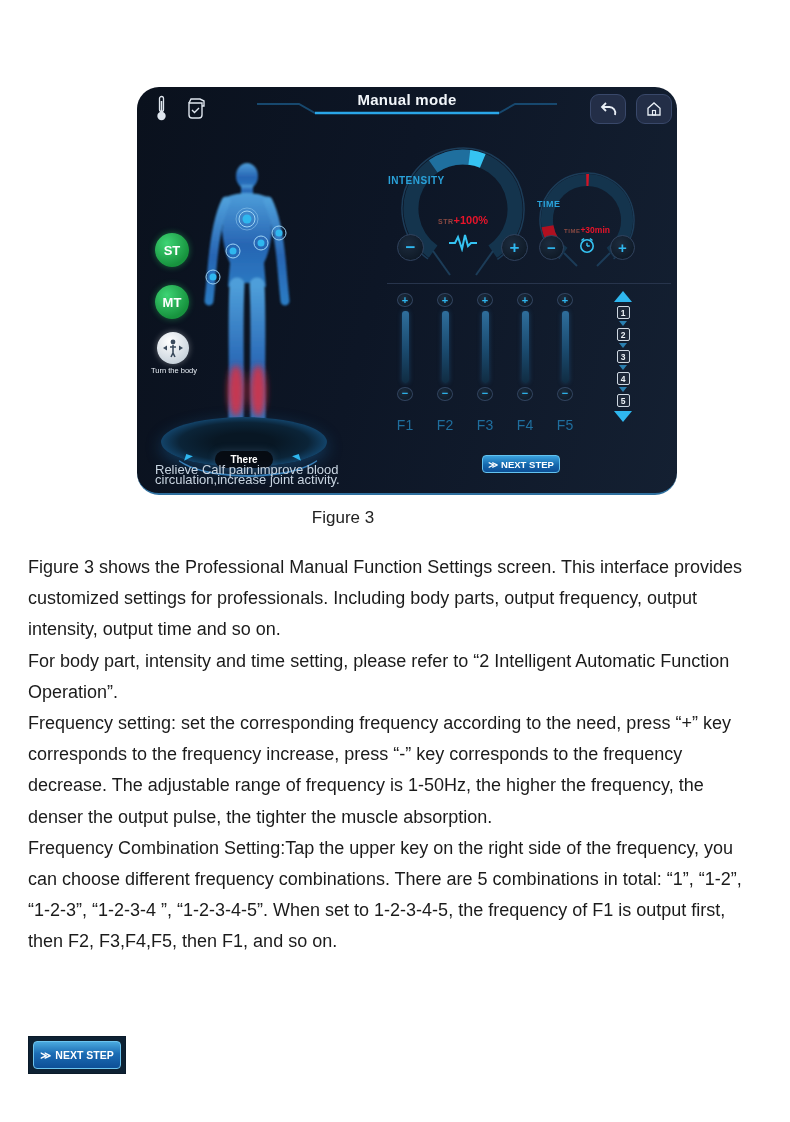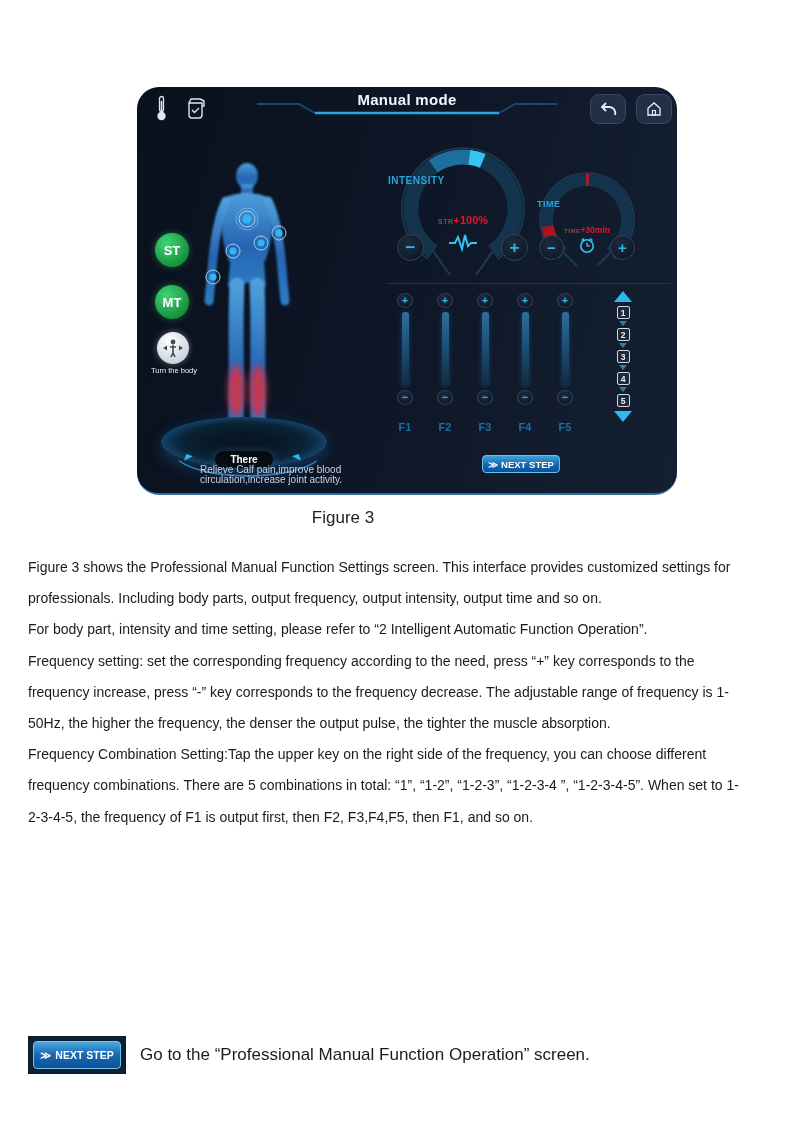--- a/index.html
+++ b/index.html
@@ -1,20 +1,20 @@
 <!DOCTYPE html>
 <html><head>
 <meta charset="utf-8">
 <style>
   html,body{margin:0;padding:0;background:#ffffff;}
   .page{position:relative;width:790px;height:1122px;background:#ffffff;
         font-family:"Liberation Sans",sans-serif;color:#1c1c1c;overflow:hidden;}
   .heading{position:absolute;left:28px;top:48px;font-size:17.5px;color:#2b2b2b;}
   .caption{position:absolute;left:0;top:508px;width:686px;text-align:center;font-size:17px;color:#222;}
-  .bodytext{position:absolute;left:28px;top:552px;width:716px;font-size:14px;line-height:31.2px;color:#1b1b1b;}
+  .bodytext{position:absolute;left:28px;top:552px;width:716px;font-size:18px;line-height:31.2px;color:#1b1b1b;}
   .bodytext p{margin:0;}
   .footer-row{position:absolute;left:28px;top:1036px;display:flex;align-items:center;gap:14px;}
   .footer-btn-img{width:96px;height:36px;background:#0d2133;display:flex;align-items:center;justify-content:center;border:1px solid #0a1a29;}
   .footer-btn-inner{width:86px;height:26px;border-radius:4px;background:linear-gradient(180deg,#4aa9de 0%,#1b6cb4 45%,#0d4f97 100%);
         border:1px solid #6cc4ef;color:#fff;font-weight:bold;font-size:10.5px;display:flex;align-items:center;justify-content:center;gap:4px;white-space:nowrap;}
   .footer-text{font-size:17px;color:#1b1b1b;}
 
   
   .device{position:absolute;left:137px;top:87px;width:540px;height:406px;
         background:linear-gradient(105deg,#0a111d 0%,#0d1626 45%,#142032 100%);
@@ -36,41 +36,41 @@
   .platform{left:24px;top:330px;width:166px;height:50px;border-radius:50%;
         background:radial-gradient(ellipse at 50% 50%,#081724 25%,#0b2438 55%,#144a74 74%,#2186c8 82%,rgba(0,0,0,0) 90%);
         box-shadow:0 5px 16px rgba(30,120,190,.35);}
   .turn-arc{left:34px;top:334px;width:154px;height:56px;border:1px solid transparent;
         border-bottom:2px solid rgba(70,160,230,.75);border-radius:50%;}
   .arrow-l{left:48px;top:368px;width:0;height:0;border-top:7px solid #2fb7ef;border-right:7px solid transparent;transform:rotate(18deg);}
   .arrow-r{left:156px;top:368px;width:0;height:0;border-top:7px solid #2fb7ef;border-left:7px solid transparent;transform:rotate(-18deg);}
   .calf-pill{left:78px;top:364px;width:58px;height:17px;border-radius:9px;background:rgba(6,10,16,.92);
         color:#fff;font-weight:bold;font-size:10px;display:flex;align-items:center;justify-content:center;
         box-shadow:0 0 8px rgba(120,170,220,.25);}
-  .dev-desc{left:18px;top:378px;width:205px;color:#c8d4e0;font-size:10px;line-height:10px;margin-left:45px;}
+  .dev-desc{left:18px;top:378px;width:205px;color:#c8d4e0;font-size:13px;line-height:10px;}
 
   .gauge-label{text-align:left;color:#2aa2da;font-weight:bold;letter-spacing:.5px;}
   .gauge-val{text-align:center;white-space:nowrap;}
   .gv-prefix{color:#8a4a43;font-size:7px;font-weight:bold;letter-spacing:.5px;}
   .gv-red{color:#e8142a;font-weight:bold;}
   .gbtn{width:27px;height:27px;border-radius:50%;background:radial-gradient(circle at 40% 35%,#1d2c3e,#0f1a27 75%);
         border:1.5px solid #31435e;color:#2fb7ef;font-weight:bold;font-size:17px;line-height:1;
         display:flex;align-items:center;justify-content:center;cursor:pointer;}
   .gbtn.small{width:25px;height:25px;font-size:15px;}
 
   .divider{left:250px;top:196px;width:284px;height:1px;background:#27344c;}
 
   .slider-col{top:206px;width:40px;height:140px;display:flex;flex-direction:column;align-items:center;position:absolute;}
   .sbtn{width:16px;height:16px;border-radius:50%;background:radial-gradient(circle at 40% 35%,#1d2c3e,#0f1a27 75%);
         border:1px solid #31435e;color:#2fb7ef;font-weight:bold;font-size:11px;line-height:1;
         display:flex;align-items:center;justify-content:center;cursor:pointer;}
   .strack{width:7px;height:82px;margin:4px 0;border-radius:3px;
         background:linear-gradient(180deg,#2f6e9c 0%,#1a4a6e 55%,#102c42 100%);
         box-shadow:0 0 5px rgba(40,120,180,.4);}
-  .slabel{margin-top:16px;color:#1f6e9e;font-size:11px;font-weight:bold;}
+  .slabel{margin-top:16px;color:#1f6e9e;font-size:14px;font-weight:normal;}
 
   .combo{left:468px;top:204px;width:36px;display:flex;flex-direction:column;align-items:center;position:absolute;}
   .tri-up{width:0;height:0;border-left:9px solid transparent;border-right:9px solid transparent;border-bottom:11px solid #2fb7ef;margin-bottom:3px;}
   .tri-down{width:0;height:0;border-left:9px solid transparent;border-right:9px solid transparent;border-top:11px solid #2fb7ef;margin-top:3px;}
   .cbox{width:13px;height:13px;border:1px solid #cfd8e2;border-radius:2px;background:rgba(255,255,255,.05);
         color:#eef3f8;font-size:8.5px;font-weight:bold;display:flex;align-items:center;justify-content:center;margin:1px 0;}
   .mini-arrow{width:0;height:0;border-left:4px solid transparent;border-right:4px solid transparent;border-top:5px solid #2a7fb0;margin:1px 0;}
 
   .dev-next{left:345px;top:368px;width:78px;height:18px;border-radius:4px;
         background:linear-gradient(180deg,#3ba2dd 0%,#1467ad 55%,#0d4f96 100%);border:1px solid #63c2ef;
@@ -277,16 +277,15 @@
     <p>Frequency Combination Setting:Tap the upper key on the right side of the frequency, you can choose different frequency combinations. There are 5 combinations in total: “1”, “1-2”, “1-2-3”, “1-2-3-4 ”, “1-2-3-4-5”. When set to 1-2-3-4-5, the frequency of F1 is output first, then F2, F3,F4,F5, then F1, and so on.</p>
   </div>
 
   <div class="footer-row">
     <div class="footer-btn-img">
       <div class="footer-btn-inner">
         <span>≫</span>
         <span>NEXT STEP</span>
       </div>
     </div>
-    <div class="footer-text">Go to the “Professional Manual Function Operation” screen.</div>
   </div>
 
 </div>
 
 </body></html>

